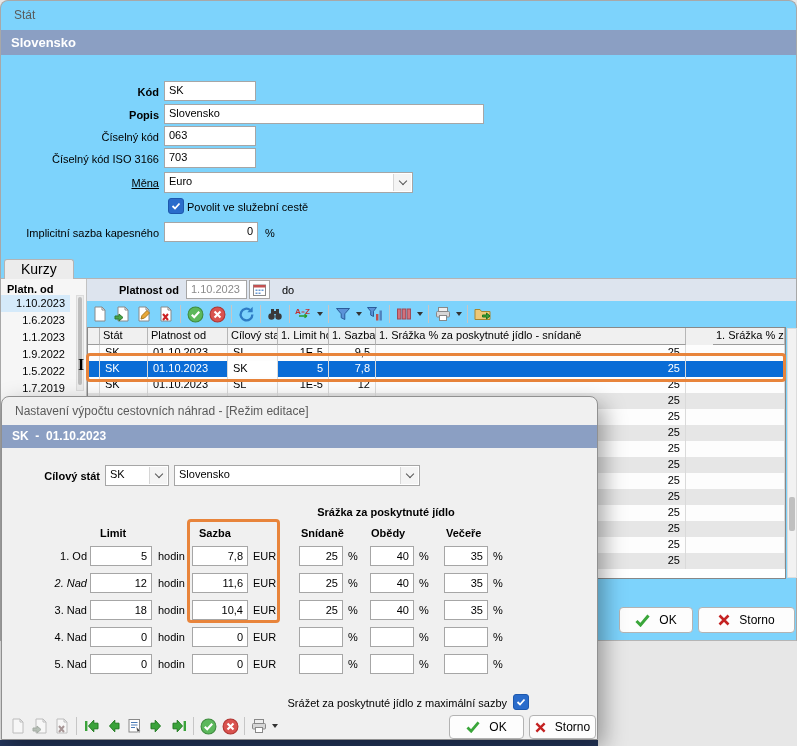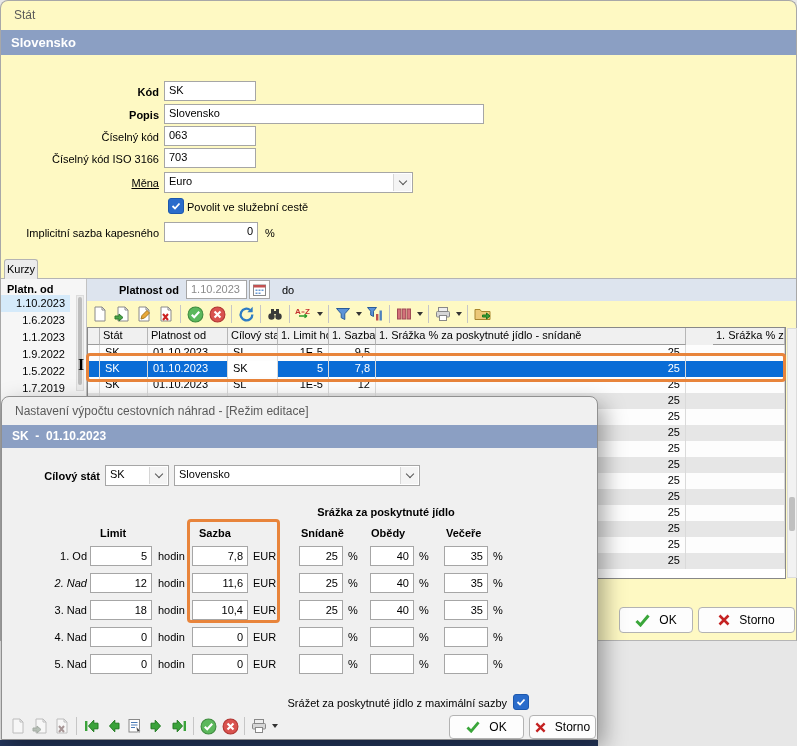--- a/index.html
+++ b/index.html
@@ -1,41 +1,41 @@
 <!DOCTYPE html>
 <html><head>
 <meta charset="utf-8">
 <style>
   html,body{margin:0;padding:0}
   body{width:797px;height:746px;position:relative;overflow:hidden;background:#e7e7e7;
        font-family:"Liberation Sans","DejaVu Sans",sans-serif;color:#000;-webkit-font-smoothing:antialiased}
   
-  #win{position:absolute;left:0;top:0;width:797px;height:641px;background:#fef9c3;
+  #win{position:absolute;left:0;top:0;width:797px;height:641px;background:#7dd3fc;
        border:1px solid #a8a8a8;border-bottom:1px solid #b5b5b5;border-radius:8px 8px 0 0;box-sizing:border-box}
   .titlebar{position:absolute;left:0;top:0;right:0;height:29px;font-size:12px;color:#5a5a5a;line-height:29px;padding-left:13px}
   .hdrbar{position:absolute;left:0;top:29px;right:0;height:25px;background:#8b9fc3;color:#fff;
           font-size:13px;font-weight:bold;line-height:25px;padding-left:10px;box-sizing:border-box}
   .lbl{position:absolute;font-size:11px;white-space:nowrap;line-height:14px}
   .lbl.b{font-weight:bold}
   .rlbl{text-align:right}
   .ulbl{text-decoration:underline}
   .field{position:absolute;background:#fff;border:1px solid #a6a6a6;box-sizing:border-box;height:20px;
          font-size:11px;line-height:17px;padding:0 4px;white-space:nowrap;overflow:hidden}
   .field.num{text-align:right}
   .field.ph{color:#8a8a8a}
   .combo{position:absolute;background:#fff;border:1px solid #a6a6a6;box-sizing:border-box;height:21px}
   .combo .val{position:absolute;left:4px;top:2px;font-size:11px;white-space:nowrap}
   .combo .arrow{position:absolute;right:1px;top:1px;bottom:1px;width:17px;background:#f4f4f4;
                 border-left:1px solid #d6d6d6;display:flex;align-items:center;justify-content:center}
   .chev{width:5px;height:5px;border-right:1.6px solid #555;border-bottom:1.6px solid #555;transform:rotate(45deg);margin-top:-3px}
   .cb{position:absolute;width:14px;height:14px;background:#2a6ccb;border:1px solid #1d58ad;border-radius:3px;
       display:flex;align-items:center;justify-content:center}
   
-  .tab{position:absolute;background:#ececec;border:1px solid #b4b4b4;border-bottom:none;font-size:11px;
-       padding:0 2px;box-sizing:border-box;white-space:nowrap}
+  .tab{position:absolute;background:#ececec;border:1px solid #b4b4b4;border-bottom:none;font-size:14px;
+       padding:0 16px;box-sizing:border-box;white-space:nowrap}
   .tab.inactive{top:258px;height:20px;line-height:19px;border-radius:3px 3px 0 0}
   .tab.active{top:255px;height:23px;line-height:22px;background:#f5f5f5;z-index:3;border-radius:3px 3px 0 0}
   .panelline{position:absolute;left:0;right:0;top:277px;height:1px;background:#b4b4b4}
   #leftpanel{position:absolute;left:0;top:278px;width:85px;height:361px;background:#f6f6f6}
   .vline{position:absolute;left:85px;top:278px;width:1px;height:361px;background:#c2c2c2}
   .pitem{height:17px;line-height:17px;font-size:11px;text-align:right;padding-right:5px;width:69px;box-sizing:border-box}
   .psel{background:#d5eafa}
   .pscroll{position:absolute;left:75px;top:294px;width:8px;height:96px;background:#ececec;border:1px solid #dcdcdc;box-sizing:border-box}
   .pthumb{position:absolute;left:1px;top:1px;width:4px;height:88px;background:#bdbdbd;border-radius:2px}
   

